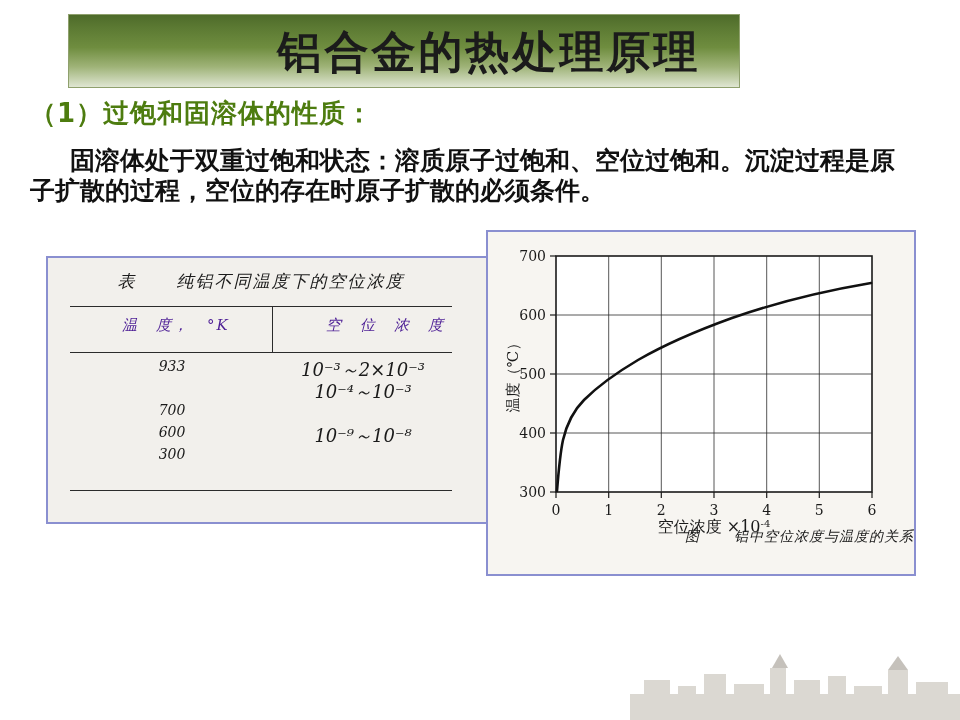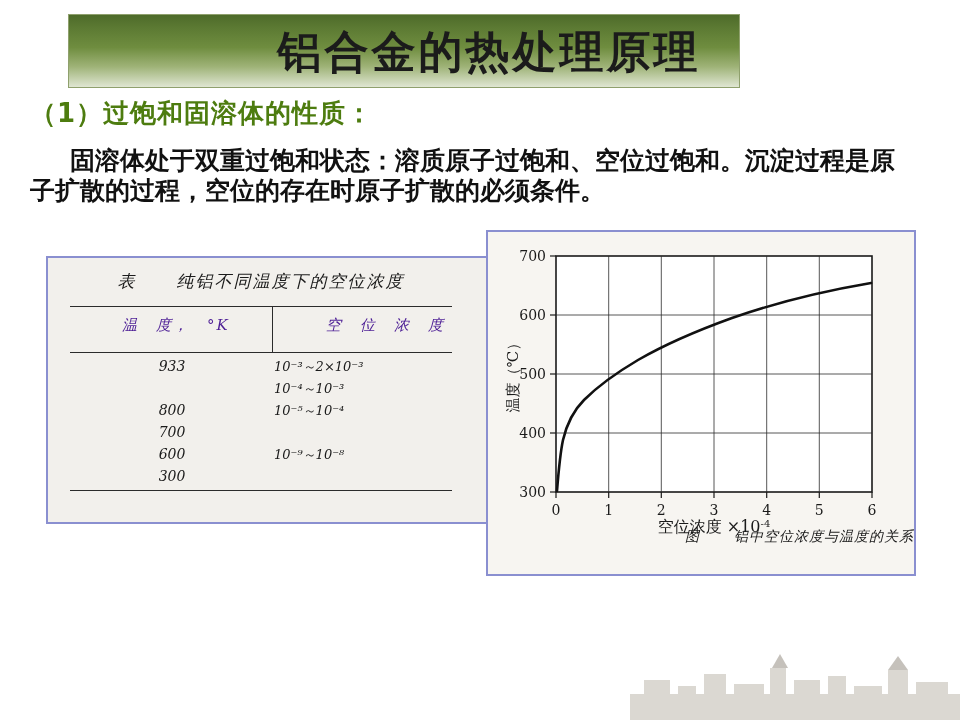--- a/index.html
+++ b/index.html
@@ -136,21 +136,22 @@
     left: 0;
     width: 204px;
     text-align: center;
     font-size: 14px;
     color: #1a1a1a;
   }
   .trow .c2 {
     position: absolute;
     left: 204px;
     width: 178px;
-    font-size: 13px;
+    text-align: center;
+    font-size: 18px;
     color: #1a1a1a;
     white-space: nowrap;
   }
 
   
   .chart-box {
     position: absolute;
     left: 486px;
     top: 230px;
     width: 430px;
@@ -219,24 +220,20 @@
     <div class="vline"></div>
     <div class="tbl-head-l">温　度，　°K</div>
     <div class="tbl-head-r">空　位　浓　度</div>
     <div class="tbl-rows">
       <div class="trow">
         <span class="c1">933</span>
         <span class="c2">10⁻³～2×10⁻³</span>
       </div>
       <div class="trow">
         <span class="c2">10⁻⁴～10⁻³</span>
-      </div>
-      <div class="trow">
-        <span class="c1">800</span>
-        <span class="c2">10⁻⁵～10⁻⁴</span>
       </div>
       <div class="trow">
         <span class="c1">700</span>
       </div>
       <div class="trow">
         <span class="c1">600</span>
         <span class="c2">10⁻⁹～10⁻⁸</span>
       </div>
       <div class="trow">
         <span class="c1">300</span>

